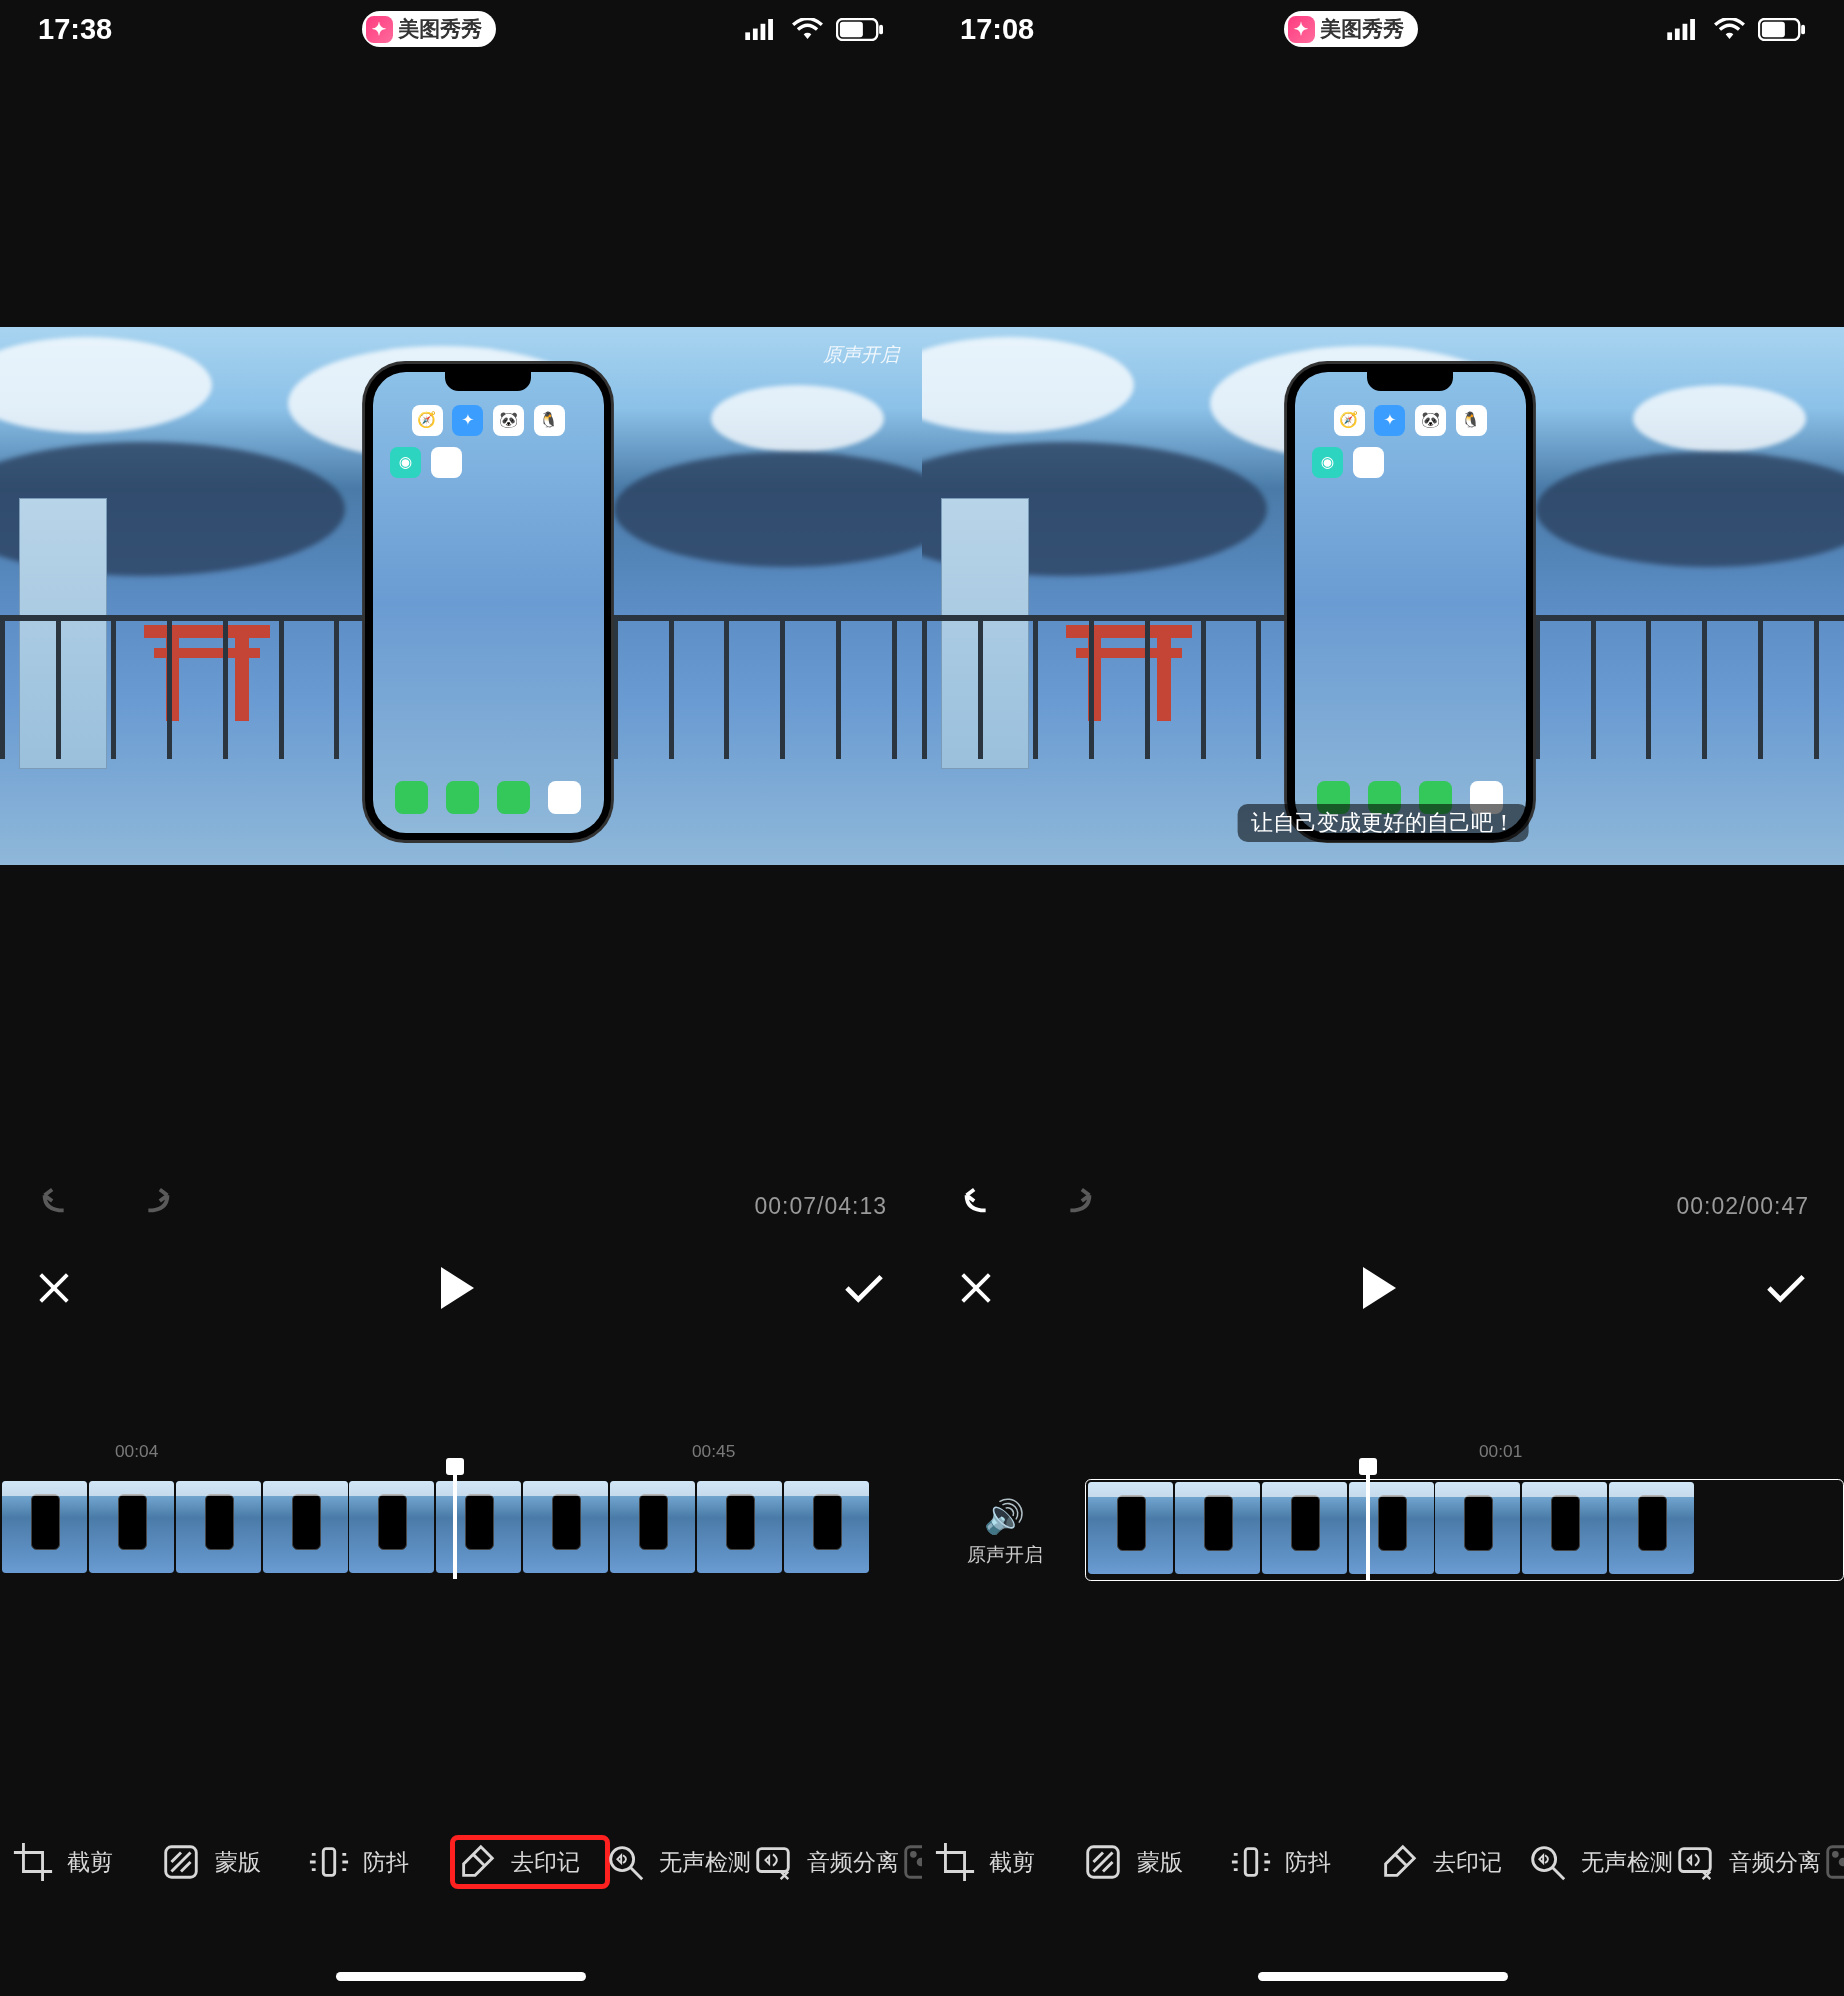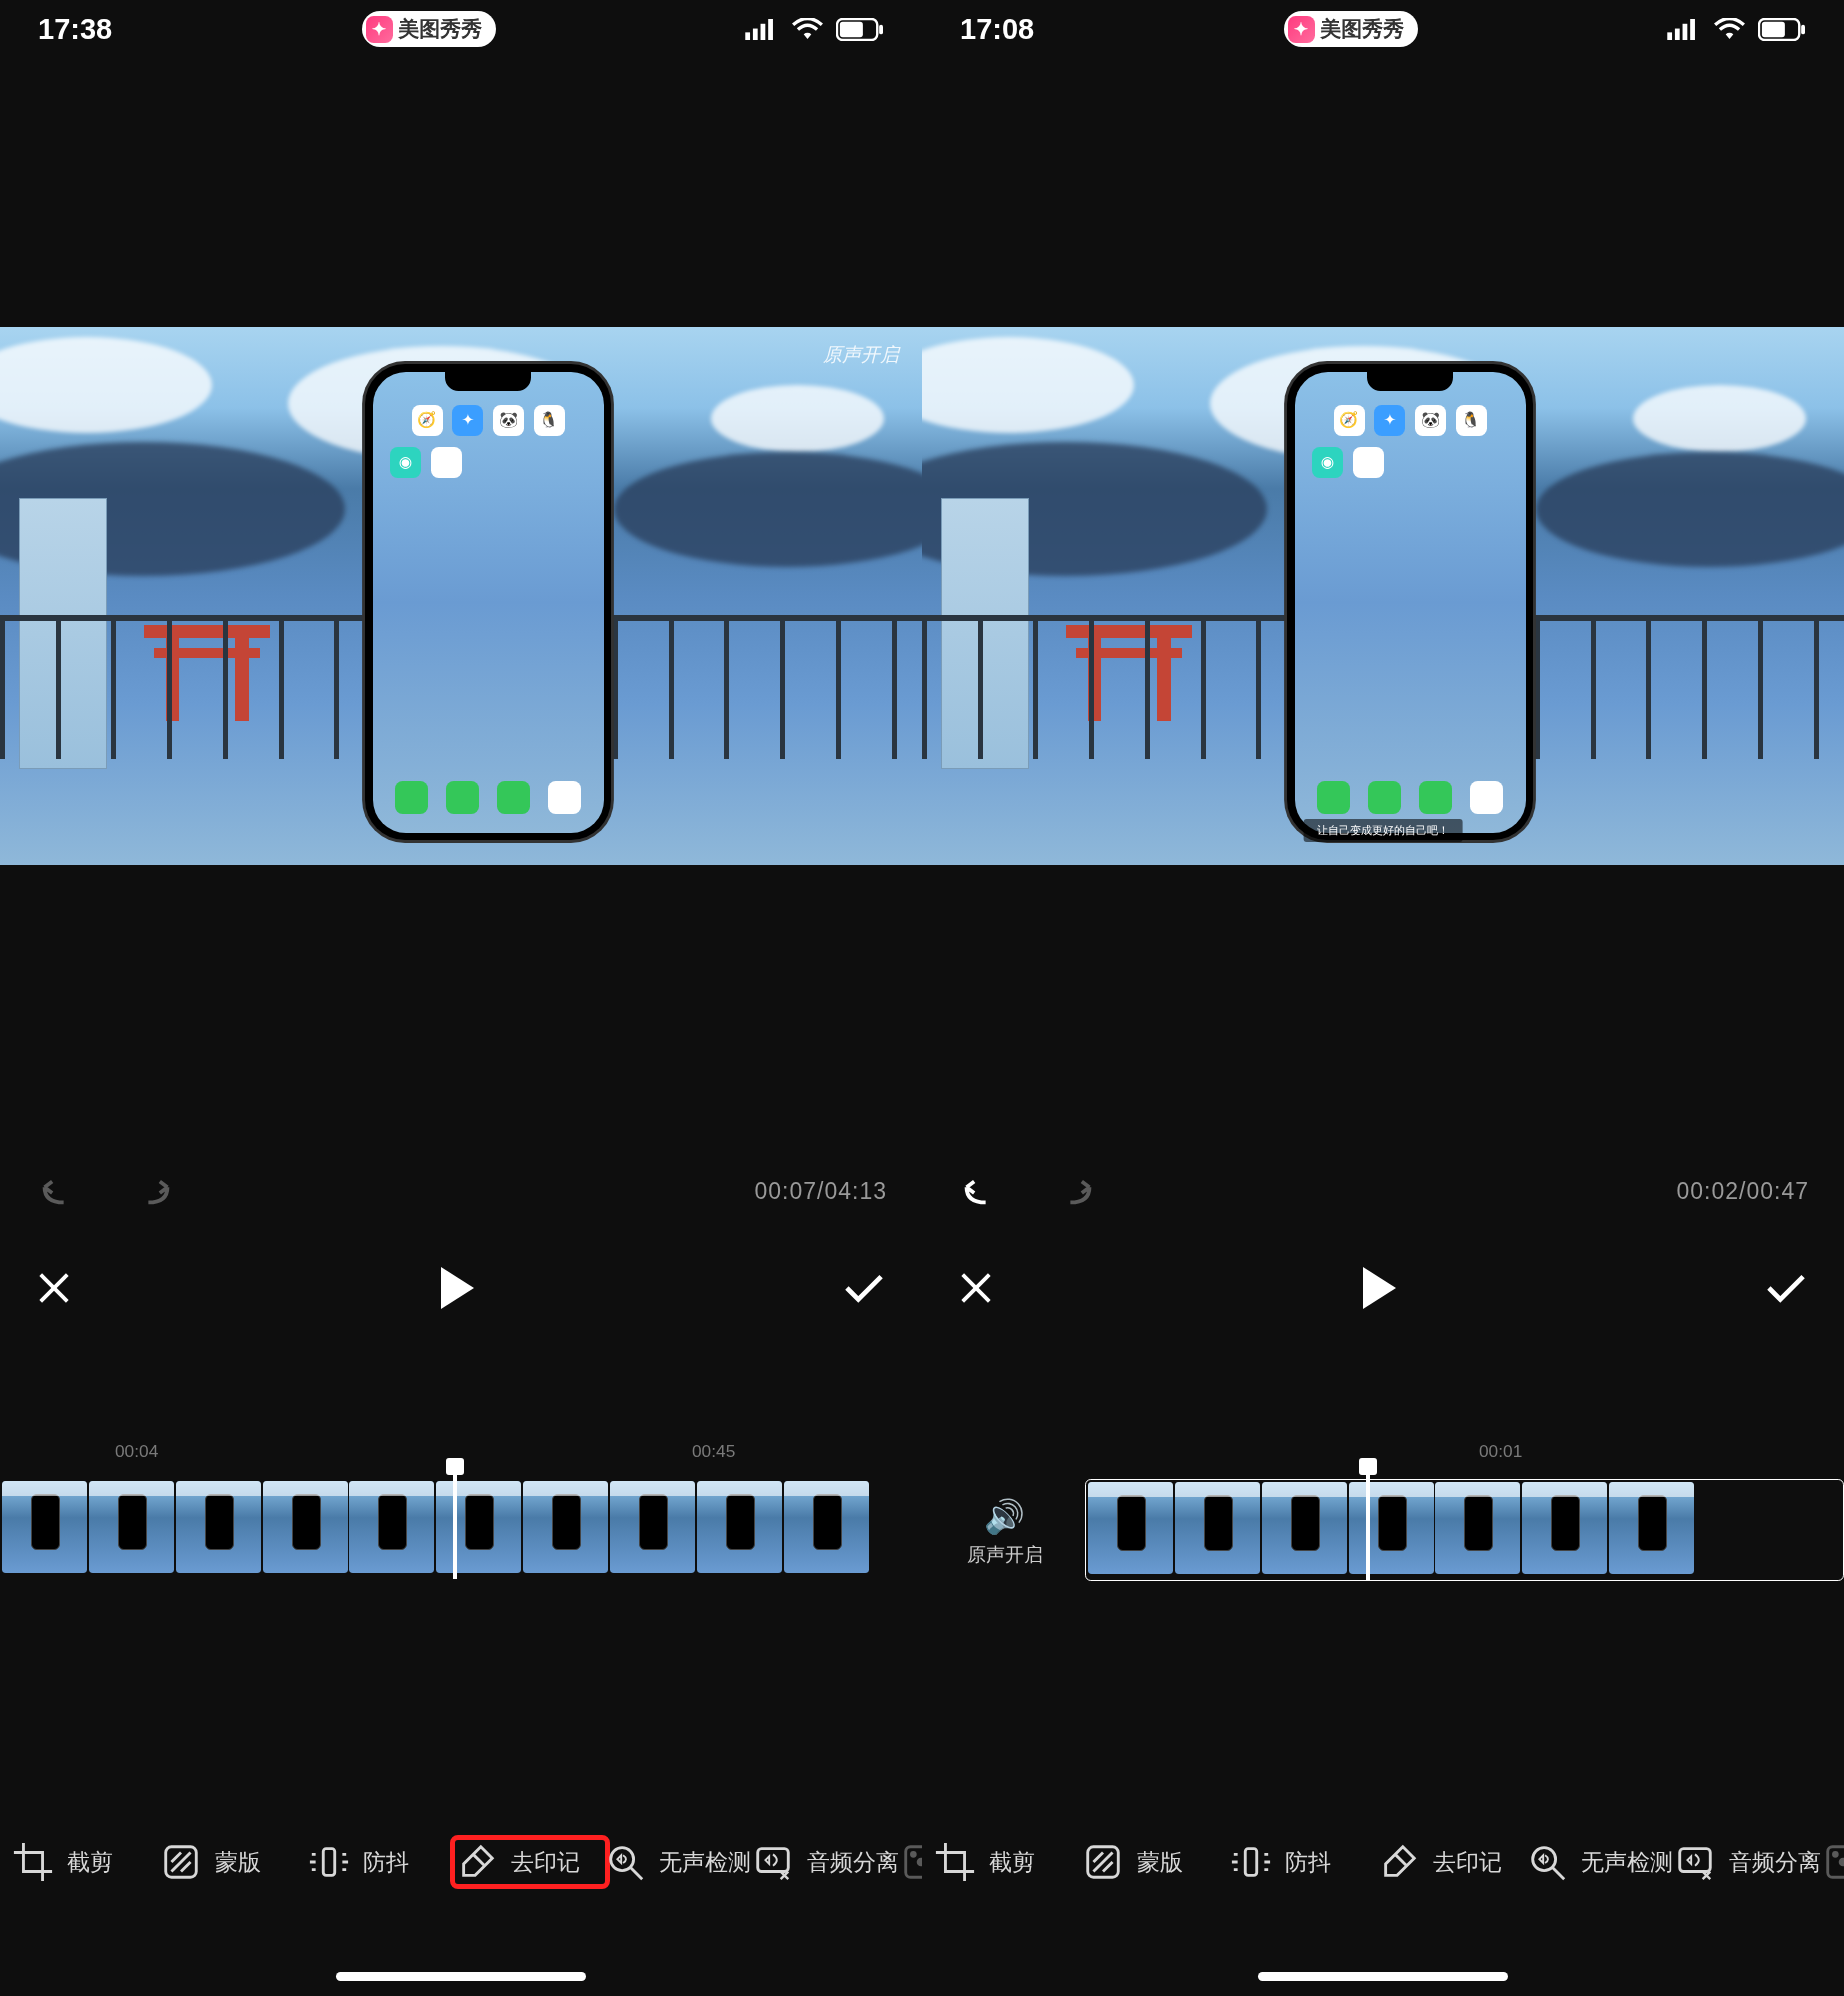--- a/index.html
+++ b/index.html
@@ -34,24 +34,24 @@
   .b1{left:19px;width:86px;height:269px;}
   .mockup{position:absolute;top:37px;left:365px;width:231px;height:461px;background:#000;border-radius:40px;padding:7.7px;box-shadow:0 0 0 2.9px #333;}
   .mockup-inner{width:100%;height:100%;border-radius:33px;background:linear-gradient(180deg,#8cc1e8 0%,#6a9bd2 50%,#8fb8d9 100%);position:relative;overflow:hidden;}
   .notch{position:absolute;top:0;left:50%;transform:translateX(-50%);width:86px;height:19px;background:#000;border-radius:0 0 13.4px 13.4px;}
   .apps{position:absolute;top:33px;left:0;right:0;display:flex;justify-content:center;gap:9.6px;}
   .ai{width:31px;height:31px;border-radius:7.7px;background:#fff;display:flex;align-items:center;justify-content:center;font-size:15.4px;}
   .apps2{position:absolute;top:75px;left:17.3px;display:flex;gap:9.6px;}
   .dock{position:absolute;bottom:13.4px;left:13.4px;right:13.4px;height:44px;display:flex;justify-content:space-around;align-items:center;}
   .di{width:33px;height:33px;border-radius:7.7px;}
   .wm{position:absolute;top:15.4px;right:23px;color:rgba(255,255,255,0.85);font-size:19px;font-style:italic;}
-  .caption{position:absolute;bottom:23px;left:50%;transform:translateX(-50%);background:rgba(0,0,0,0.55);color:#fff;padding:3.8px 13.4px;border-radius:3px;font-size:11px;white-space:nowrap;}
+  .caption{position:absolute;bottom:23px;left:50%;transform:translateX(-50%);background:rgba(0,0,0,0.55);color:#fff;padding:3.8px 13.4px;border-radius:10px;font-size:22px;white-space:nowrap;}
 
   
-  .timerow{position:absolute;top:1162px;left:0;right:0;height:58px;display:flex;align-items:center;padding:0 35px;color:#9a9a9a;}
+  .timerow{position:absolute;top:1162px;left:0;right:0;height:58px;display:flex;align-items:flex-end;padding:0 35px;color:#9a9a9a;}
   .timerow .arrows{display:flex;gap:58px;font-size:38px;}
   .timerow .tc{margin-left:auto;font-size:23px;letter-spacing:1px;}
 
   
   .ctrlrow{position:absolute;top:1249px;left:0;right:0;height:77px;display:flex;align-items:center;justify-content:space-between;padding:0 35px;}
   .ctrlrow .ic{font-size:40px;}
   .play{width:0;height:0;border-left:33px solid #fff;border-top:21px solid transparent;border-bottom:21px solid transparent;}
 
   
   .timeline{position:absolute;top:1441px;left:0;right:0;}

